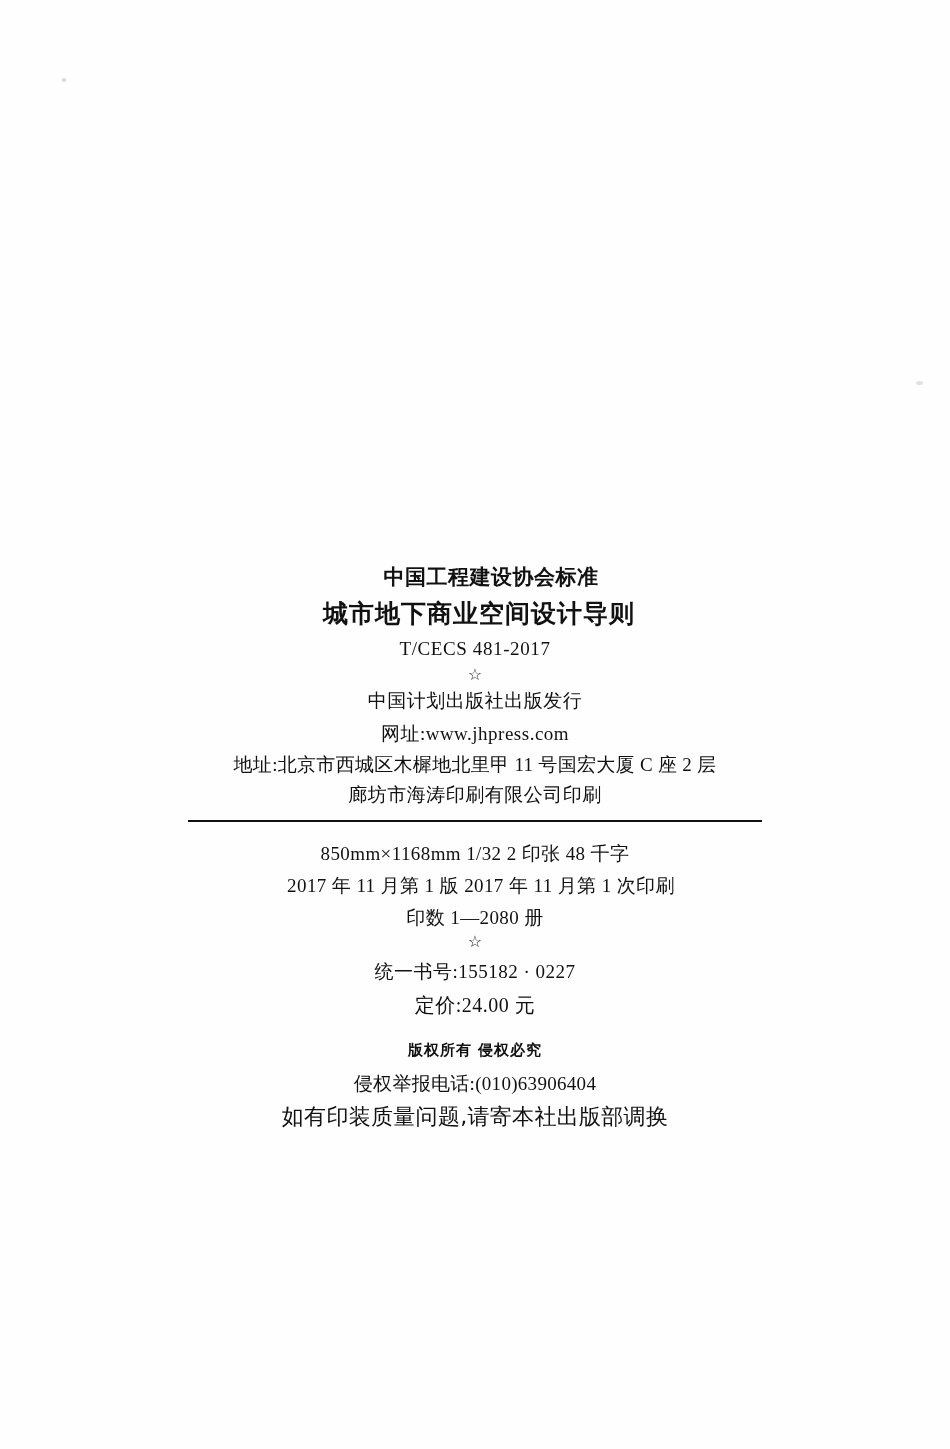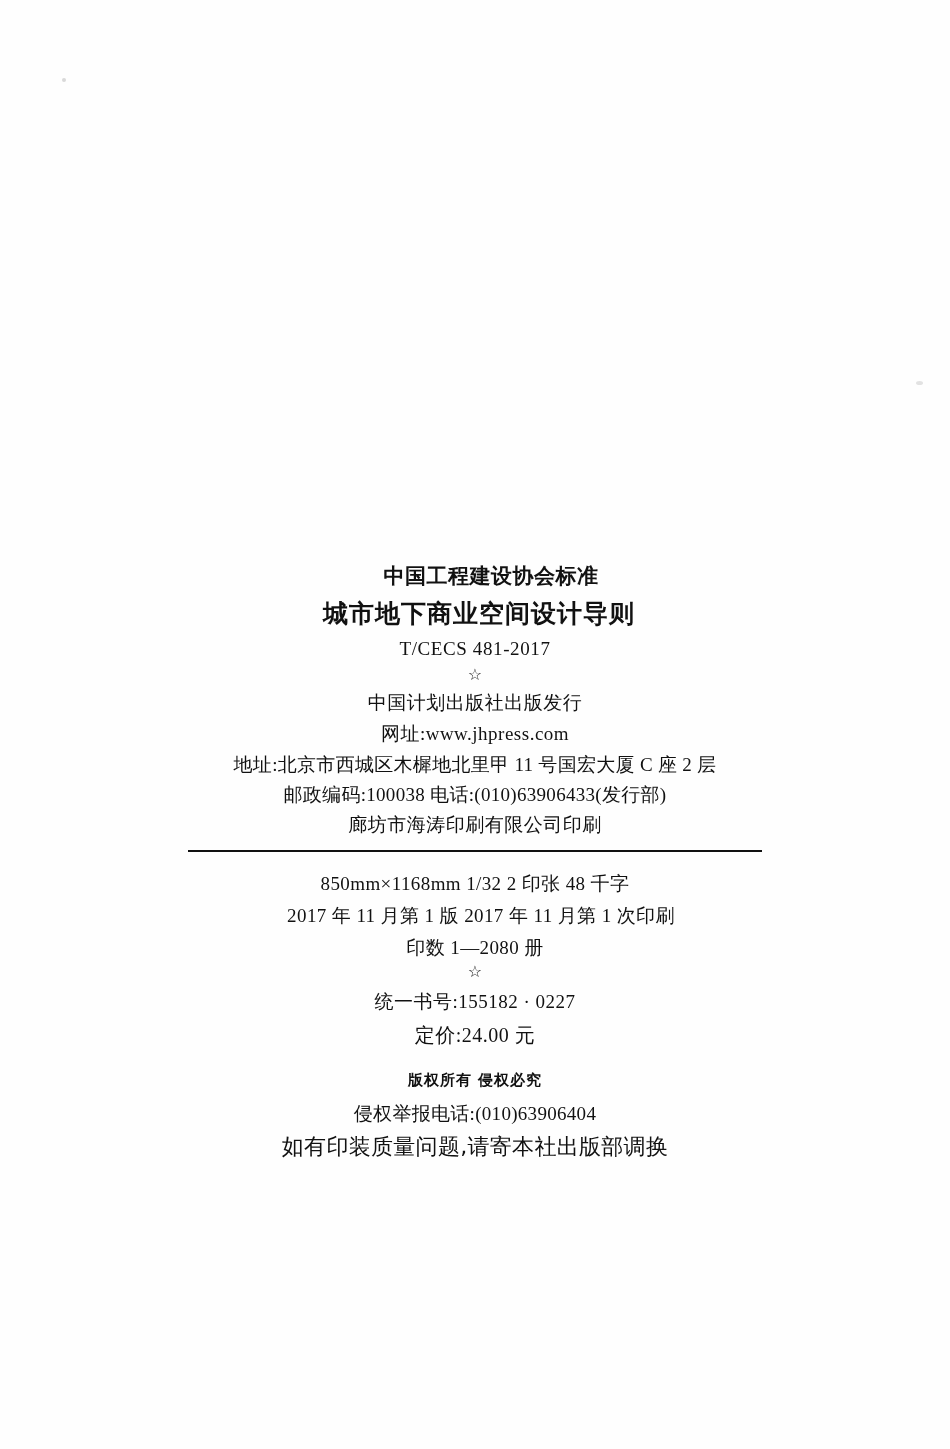--- a/index.html
+++ b/index.html
@@ -21,21 +21,21 @@
     left: 0;
     top: 566px;
     width: 950px;
     text-align: center;
   }
   .line {
     line-height: 1.0;
     white-space: nowrap;
   }
   .series-title {
-    font-family: Liberation Serif, serif;
+    font-family: Liberation Sans, sans-serif;
     font-weight: bold;
     font-size: 21px;
     letter-spacing: 0.5px;
     margin-bottom: 14px;
     padding-left: 32px;
   }
   .main-title {
     font-family: "DejaVu Sans", sans-serif;
     font-weight: bold;
     font-size: 25px;
@@ -49,21 +49,21 @@
     letter-spacing: 0.6px;
     margin-bottom: 9px;
   }
   .star {
     font-size: 16px;
     line-height: 1;
     margin: 4px 0 10px 0;
     color: #1a1a1a;
   }
   .pub-line {
-    font-family: Liberation Sans, sans-serif;
+    font-family: Liberation Mono, monospace;
     font-size: 19px;
     letter-spacing: 0.5px;
     margin-bottom: 12px;
   }
   .web-line {
     font-size: 19px;
     letter-spacing: 0.5px;
     margin-bottom: 12px;
   }
   .addr-line {
@@ -161,21 +161,20 @@
     <div class="line std-code">T/CECS 481-2017</div>
 
     <div class="line star">☆</div>
 
     <div class="line pub-line">中国计划出版社出版发行</div>
 
     <div class="line web-line">网址:www.jhpress.com</div>
 
     <div class="line addr-line">地址:北京市西城区木樨地北里甲 11 号国宏大厦 C 座 2 层</div>
 
-    <div class="line post-line">邮政编码:100038   电话:(010)63906433(发行部)</div>
 
     <div class="line printer-line">廊坊市海涛印刷有限公司印刷</div>
 
     <div class="rule"></div>
 
     <div class="line spec-line">850mm×1168mm   1/32   2 印张   48 千字</div>
 
     <div class="line print-date-line">2017 年 11 月第 1 版   2017 年 11 月第 1 次印刷</div>
 
     <div class="line copies-line">印数 1—2080 册</div>

